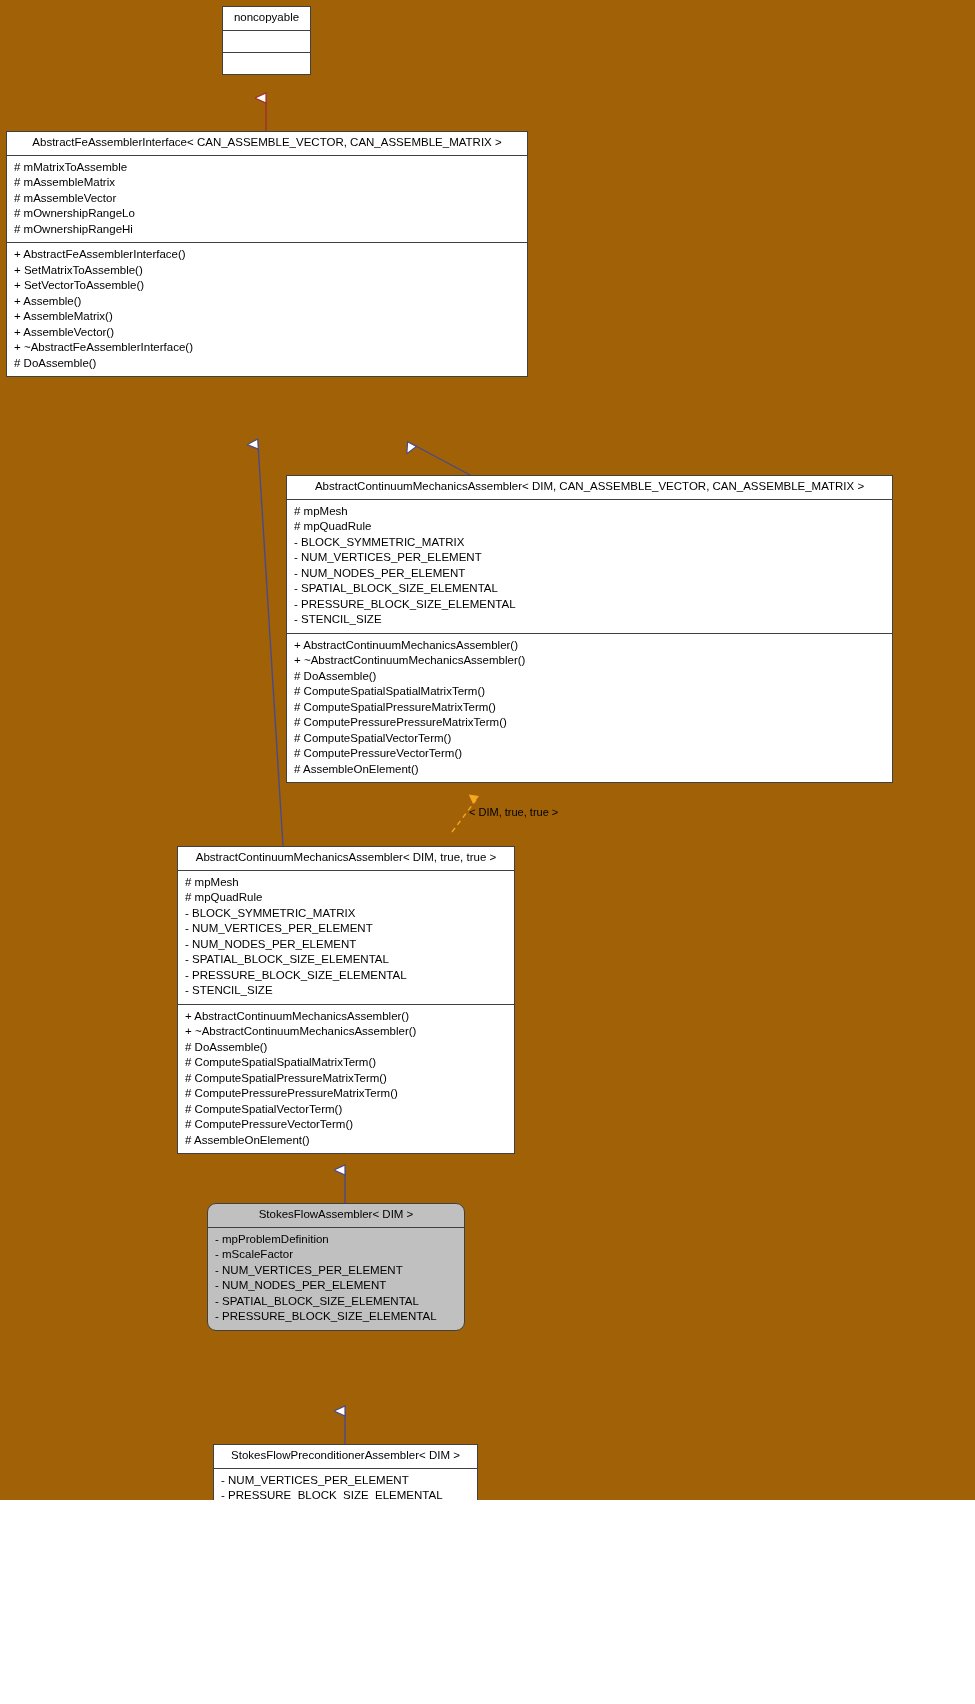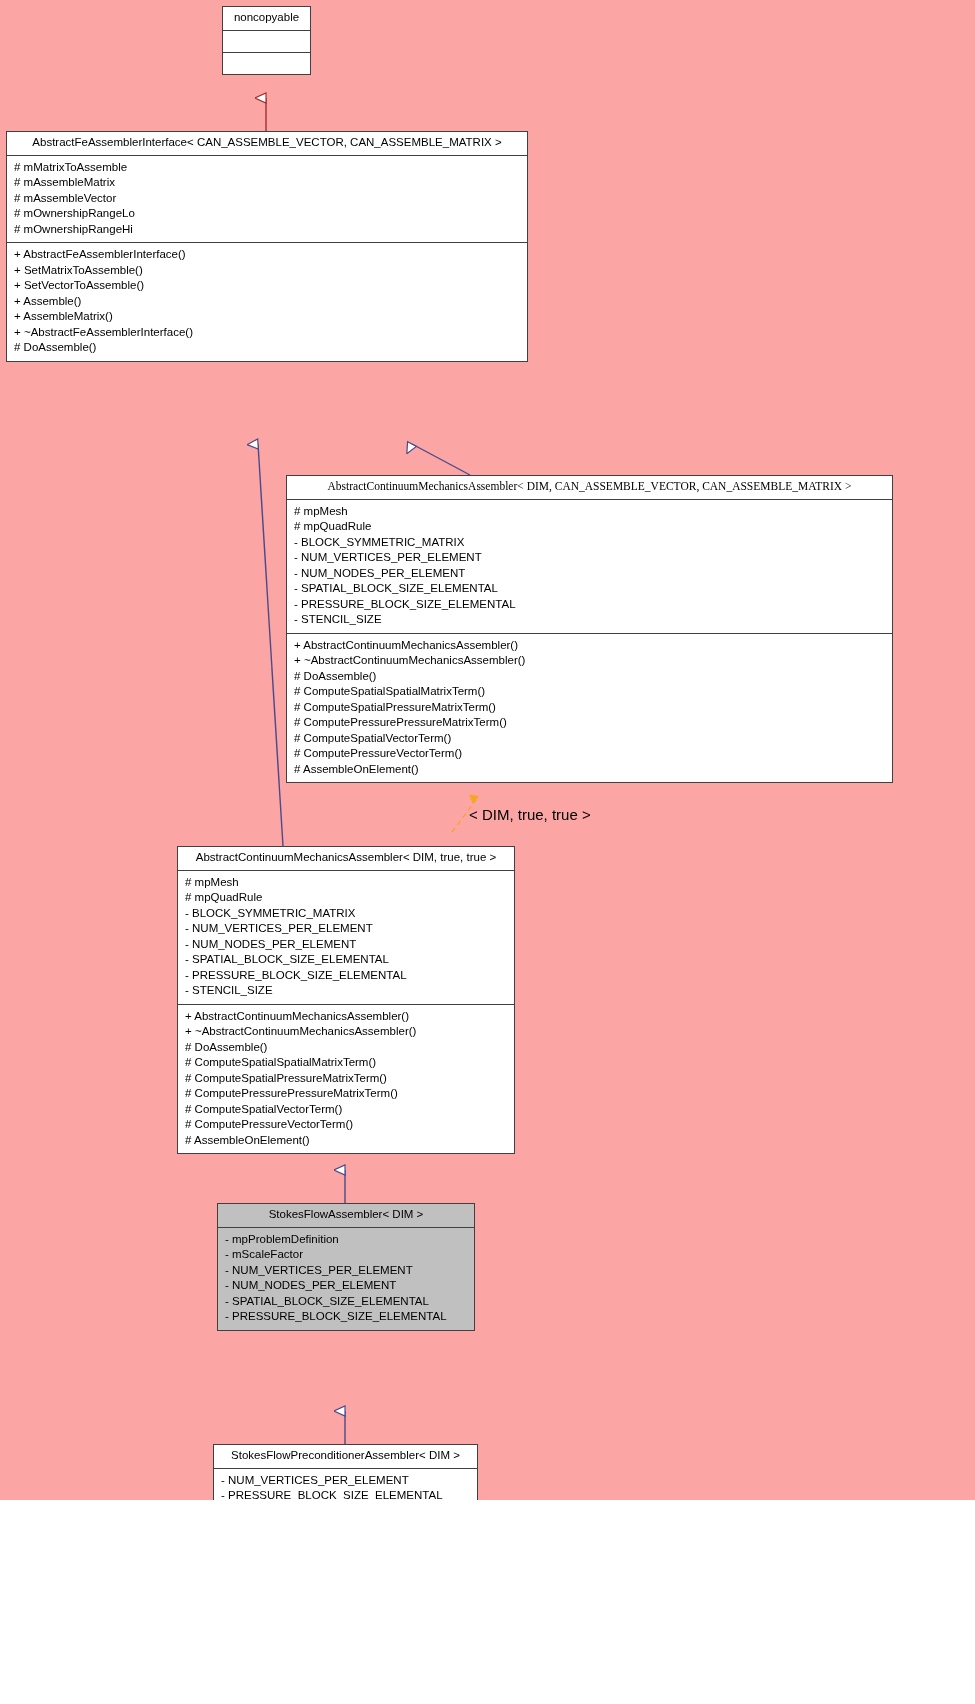--- a/index.html
+++ b/index.html
@@ -9,21 +9,21 @@
   }
   body {
     font-family: "Liberation Sans", "DejaVu Sans", sans-serif;
     -webkit-font-smoothing: none;
   }
   #diagram {
     position: relative;
     width: 975px;
     height: 1500px;
     overflow: hidden;
-    background: #fca5a5;
+    background: #a16207;
   }
   svg.edges {
     position: absolute;
     left: 0;
     top: 0;
     width: 975px;
     height: 1704px;
     pointer-events: none;
   }
   .uml-class {
@@ -40,42 +40,41 @@
   }
   .uml-title {
     text-align: center;
     padding: 3px 6px 4px 6px;
     border-bottom: 1px solid #404040;
     white-space: nowrap;
     font-size: 11.5px;
   }
   .uml-title.left {
     text-align: left;
-    font-family: Liberation Serif, serif;
   }
   .uml-section {
     padding: 4px 6px 5px 7px;
     border-bottom: 1px solid #404040;
   }
   .uml-section:last-child {
     border-bottom: none;
   }
   .uml-section.empty {
     height: 21px;
     padding: 0;
   }
   .uml-row {
     white-space: nowrap;
     padding: 0;
     margin: 0;
     height: 15.5px;
   }
   .edge-label {
     position: absolute;
-    font-size: 15px;
+    font-size: 11px;
     color: #000000;
     white-space: nowrap;
   }
 </style>
 </head>
 <body>
 
 <div id="diagram">
 
   <svg class="edges" viewBox="0 0 975 1704">
@@ -118,20 +117,21 @@
         <div class="uml-row"># mAssembleVector</div>
         <div class="uml-row"># mOwnershipRangeLo</div>
         <div class="uml-row"># mOwnershipRangeHi</div>
       </div>
     <div class="uml-section">
         <div class="uml-row">+ AbstractFeAssemblerInterface()</div>
         <div class="uml-row">+ SetMatrixToAssemble()</div>
         <div class="uml-row">+ SetVectorToAssemble()</div>
         <div class="uml-row">+ Assemble()</div>
         <div class="uml-row">+ AssembleMatrix()</div>
+        <div class="uml-row">+ AssembleVector()</div>
         <div class="uml-row">+ ~AbstractFeAssemblerInterface()</div>
         <div class="uml-row"># DoAssemble()</div>
       </div>
   </div>
 
   <div class="uml-class" style="left:286px; top:475px; width:607px;">
     <div class="uml-title left" style="text-align:center;">AbstractContinuumMechanicsAssembler&lt; DIM, CAN_ASSEMBLE_VECTOR, CAN_ASSEMBLE_MATRIX &gt;</div>
     <div class="uml-section">
         <div class="uml-row"># mpMesh</div>
         <div class="uml-row"># mpQuadRule</div>
@@ -175,21 +175,21 @@
         <div class="uml-row"># DoAssemble()</div>
         <div class="uml-row"># ComputeSpatialSpatialMatrixTerm()</div>
         <div class="uml-row"># ComputeSpatialPressureMatrixTerm()</div>
         <div class="uml-row"># ComputePressurePressureMatrixTerm()</div>
         <div class="uml-row"># ComputeSpatialVectorTerm()</div>
         <div class="uml-row"># ComputePressureVectorTerm()</div>
         <div class="uml-row"># AssembleOnElement()</div>
       </div>
   </div>
 
-  <div class="uml-class filled" style="left:217px; top:1203px; width:258px;">
+  <div class="uml-class filled" style="left:207px; top:1203px; width:258px;border-radius:9px;">
     <div class="uml-title">StokesFlowAssembler&lt; DIM &gt;</div>
     <div class="uml-section">
         <div class="uml-row">- mpProblemDefinition</div>
         <div class="uml-row">- mScaleFactor</div>
         <div class="uml-row">- NUM_VERTICES_PER_ELEMENT</div>
         <div class="uml-row">- NUM_NODES_PER_ELEMENT</div>
         <div class="uml-row">- SPATIAL_BLOCK_SIZE_ELEMENTAL</div>
         <div class="uml-row">- PRESSURE_BLOCK_SIZE_ELEMENTAL</div>
       </div>
   </div>

